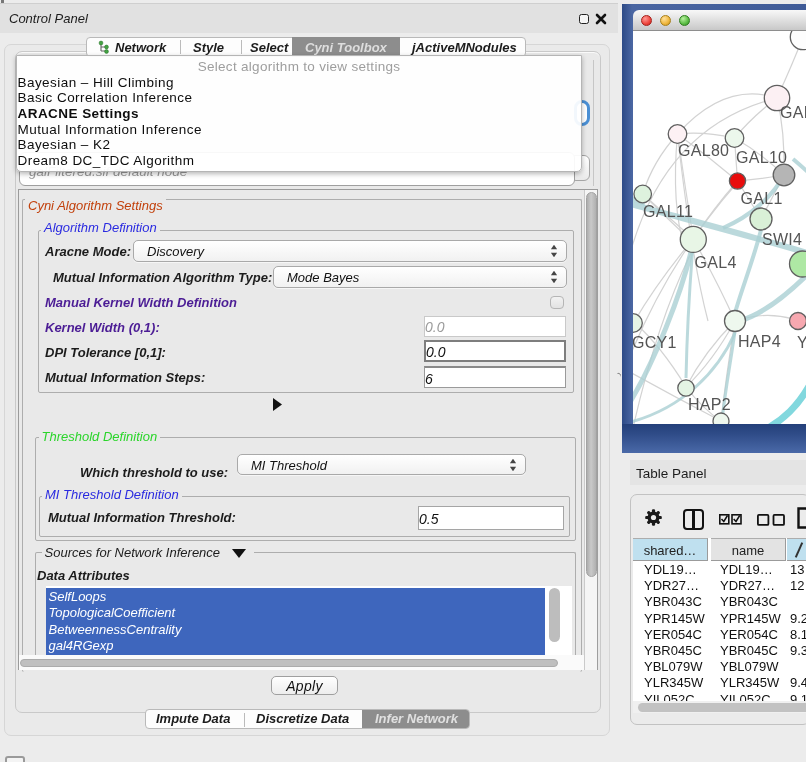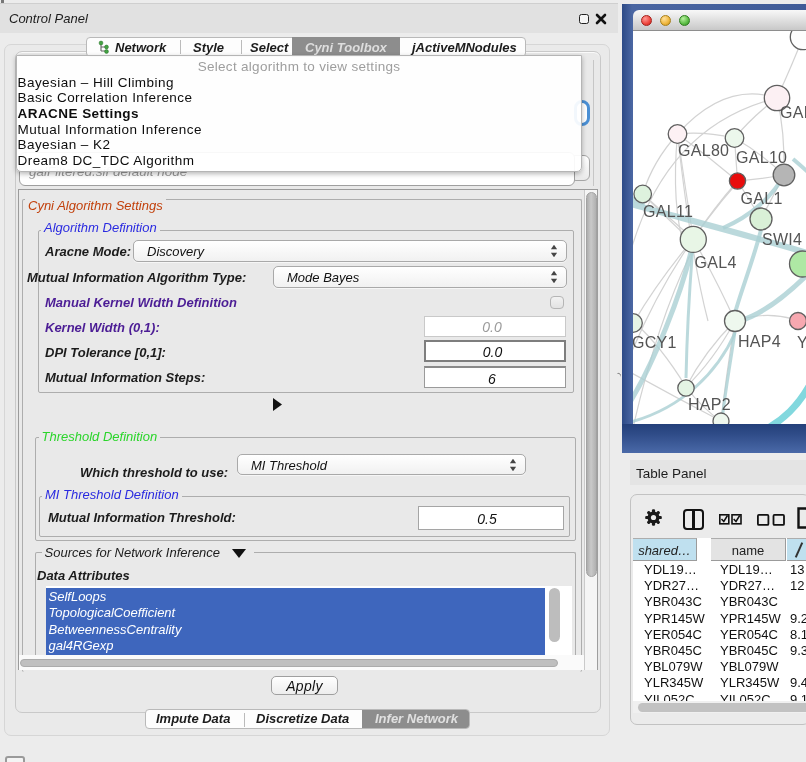--- a/index.html
+++ b/index.html
@@ -9,21 +9,21 @@
   .lbl { position:absolute; font-size:13px; color:#1c1c1c; white-space:nowrap; }
   .bold { font-weight:bold; }
   .gray { color:#4c1d95; }
   .groupbox { position:absolute; border:1px solid #adadad; border-radius:2px; }
   .grouplabel { position:absolute; font-size:13px; background:#e9e9e9; padding:0 3px; white-space:nowrap; }
   .combo { position:absolute; background:linear-gradient(#ffffff,#f1f1f1);
     border:1px solid #a9a9a9; border-radius:5px; box-shadow:0 1px 0 rgba(255,255,255,.6);
     font-size:13px; color:#111; }
   .combo .ctext { position:absolute; left:13px; top:50%; transform:translateY(-50%); }
   .carrows { position:absolute; right:8px; top:50%; transform:translateY(-50%); width:8px; height:13px; }
-  .tinput { position:absolute; background:#fff; font-size:14px; color:#111; text-align:center; }
+  .tinput { position:absolute; background:#fff; font-size:14px; color:#111; text-align:left; }
 </style>
 </head>
 <body>
 
 <div class="abs" style="left:0;top:0;width:618px;height:745px;font-style:italic;">
 
   <div class="abs" style="left:0;top:3px;width:618px;height:30px;background:#e1e1e1;border-top:1px solid #cfcfcf;"></div>
   <div class="lbl" style="left:9px;top:11px;font-size:13px;">Control Panel</div>
 
   <div class="abs" style="left:579px;top:14px;width:10px;height:10px;border:1.6px solid #222;border-radius:2.5px;background:#f5f5f5;"></div>
@@ -69,21 +69,21 @@
 
   <div class="lbl bold" style="left:45px;top:244px;">Aracne Mode:</div>
   <div class="combo" style="left:133px;top:240px;width:434px;height:22px;">
     <span class="ctext">Discovery</span>
     <svg class="carrows" viewBox="0 0 9 14">
         <path d="M4.5 0 L8 5 L1 5 Z" fill="#454545"></path>
         <path d="M4.5 14 L8 9 L1 9 Z" fill="#454545"></path>
       </svg>
   </div>
 
-  <div class="lbl bold" style="left:27px;top:270px;">Mutual Information Algorithm Type:</div>
+  <div class="lbl bold" style="left:53px;top:270px;">Mutual Information Algorithm Type:</div>
   <div class="combo" style="left:273px;top:266px;width:294px;height:22px;">
     <span class="ctext">Mode Bayes</span>
     <svg class="carrows" viewBox="0 0 9 14">
         <path d="M4.5 0 L8 5 L1 5 Z" fill="#454545"></path>
         <path d="M4.5 14 L8 9 L1 9 Z" fill="#454545"></path>
       </svg>
   </div>
 
   <div class="lbl bold gray" style="left:45px;top:295px;">Manual Kernel Width Definition</div>
   <div class="abs" style="left:550px;top:296px;width:14px;height:13px;border:1px solid #b5b5b5;border-radius:4px;background:linear-gradient(#f2f2f2,#e2e2e2);"></div>
@@ -286,21 +286,21 @@
   </svg>
   <svg class="abs" style="left:126px;top:18.5px;" width="28" height="12" viewBox="0 0 28 12">
     <rect x="0.9" y="0.9" width="10.5" height="10" fill="none" stroke="#111" stroke-width="1.8" rx="1"></rect>
     <rect x="16.5" y="0.9" width="10.5" height="10" fill="none" stroke="#111" stroke-width="1.8" rx="1"></rect>
   </svg>
   <svg class="abs" style="left:166px;top:12px;" width="16" height="22" viewBox="0 0 16 22">
     <path d="M1.5 1.5 L9 1.5 L14.5 7 L14.5 20.5 L1.5 20.5 Z" fill="none" stroke="#111" stroke-width="2.4"></path>
   </svg>
 
   <div class="abs" style="left:2px;top:43px;width:176px;height:163px;background:#fff;overflow:hidden;">
-    <div class="abs" style="left:0;top:0;width:64px;height:23px;background:#bfe0ef;border-right:1px solid #9b9b9b;border-bottom:1px solid #9b9b9b;border-top:1px solid #adadad;font-size:13px;color:#222;text-align:center;line-height:23px;font-style:italic;">shared…</div>
+    <div class="abs" style="left:0;top:0;width:75px;height:23px;background:#bfe0ef;border-right:1px solid #9b9b9b;border-bottom:1px solid #9b9b9b;border-top:1px solid #adadad;font-size:13px;color:#222;text-align:center;line-height:23px;">shared…</div>
     <div class="abs" style="left:78px;top:0;width:75px;height:23px;background:#e3e3e3;border-right:1px solid #9b9b9b;border-bottom:1px solid #9b9b9b;border-top:1px solid #adadad;font-size:13px;color:#222;text-align:center;line-height:23px;">name</div>
     <div class="abs" style="left:154px;top:0;width:26px;height:23px;background:#bfe0ef;border-bottom:1px solid #9b9b9b;border-top:1px solid #adadad;"></div>
     <div class="abs" style="left:165px;top:4px;width:2px;height:16px;background:#333;transform:rotate(24deg);"></div>
     <div class="abs" style="left:11px;top:24px;font-size:13px;color:#111;line-height:16.2px;">YDL19…<br>YDR27…<br>YBR043C<br>YPR145W<br>YER054C<br>YBR045C<br>YBL079W<br>YLR345W<br>YIL052C</div>
     <div class="abs" style="left:87px;top:24px;font-size:13px;color:#111;line-height:16.2px;">YDL19…<br>YDR27…<br>YBR043C<br>YPR145W<br>YER054C<br>YBR045C<br>YBL079W<br>YLR345W<br>YIL052C</div>
     <div class="abs" style="left:157px;top:24px;font-size:13px;color:#111;line-height:16.2px;">13<br>12<br><br>9.2<br>8.1<br>9.3<br><br>9.4<br>9.1</div>
   </div>
 
   <div class="abs" style="left:2px;top:206px;width:176px;height:12px;background:#f0f0f0;"></div>
   <div class="abs" style="left:7px;top:207.5px;width:172px;height:9px;background:#c2c2c2;border-radius:5px;"></div>

